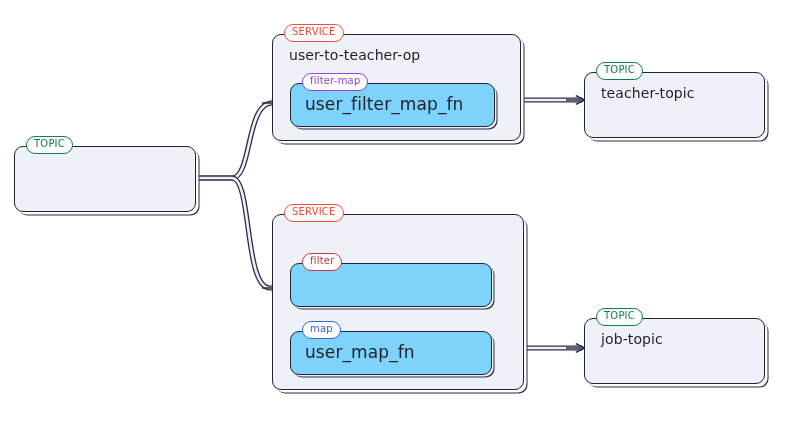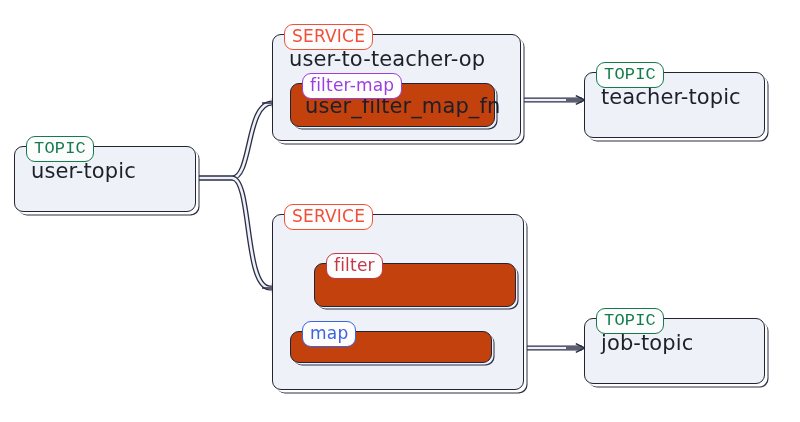--- a/index.html
+++ b/index.html
@@ -27,51 +27,51 @@
     position: absolute;
     box-sizing: border-box;
     background: #eef1f7;
     border: 1.6px solid #222433;
     border-radius: 9px;
     box-shadow: 3px 3px 0 -0.5px #ffffff, 4px 4px 0 -0.5px #2b2e44;
     z-index: 2;
   }
   .node.inner {
     box-shadow: 2px 2px 0 -0.5px #eef1f7, 3px 3px 0 -0.5px #2b2e44;
-    background: #c2410c;
+    background: #7dd3fc;
   }
   .node-title {
     position: absolute;
     left: 16px;
     top: 12px;
-    font-size: 21px;
+    font-size: 14px;
     color: #1d1f2b;
     white-space: nowrap;
     letter-spacing: 0.1px;
   }
   .inner .node-title {
     left: 14px;
     top: 10px;
-    font-size: 21px;
+    font-size: 17px;
   }
   .badge {
     position: absolute;
     top: -11px;
     left: 11px;
     padding: 1px 7px 2px 7px;
-    font-size: 17px;
+    font-size: 10px;
     line-height: 1.25;
     border-radius: 9px;
     border: 1.5px solid currentColor;
     background: #fdfdfe;
     white-space: nowrap;
     letter-spacing: 0.2px;
     z-index: 3;
   }
-  .badge.topic   { color: #127c4b; font-family: Liberation Mono, monospace; }
+  .badge.topic   { color: #127c4b; }
   .badge.service { color: #f0503a; }
   .badge.filtermap { color: #9b3fe0; }
   .badge.filter  { color: #c4384a; }
   .badge.map     { color: #3c63e0; }
 </style>
 </head>
 <body>
 
 <div id="canvas">
 
@@ -106,47 +106,47 @@
       <path d="M566,348 L584,348" fill="none" stroke="#2b2e44" stroke-width="1.5" marker-end="url(#arrowHollow)"></path>
     </g>
 
     <g>
       <path d="M400,301 L400,330" fill="none" stroke="#2b2e44" stroke-width="2.2"></path>
     </g>
   </svg>
 
   <div class="node" style="left:14px; top:146px; width:182px; height:66px;">
     <span class="badge topic">TOPIC</span>
-    <span class="node-title">user-topic</span>
   </div>
 
   <div class="node" style="left:272px; top:34px; width:249px; height:107px;">
     <span class="badge service">SERVICE</span>
     <span class="node-title">user-to-teacher-op</span>
 
     <div class="node inner" style="left:17px; top:48px; width:205px; height:44px;">
       <span class="badge filtermap">filter-map</span>
       <span class="node-title">user_filter_map_fn</span>
     </div>
   </div>
 
   <div class="node" style="left:584px; top:72px; width:181px; height:66px;">
     <span class="badge topic">TOPIC</span>
     <span class="node-title">teacher-topic</span>
   </div>
 
   <div class="node" style="left:272px; top:214px; width:252px; height:176px;">
     <span class="badge service">SERVICE</span>
 
-    <div class="node inner" style="left:17px; top:48px; width:202px; height:44px;margin-left:24px;">
+    <div class="node inner" style="left:17px; top:48px; width:202px; height:44px;">
       <span class="badge filter">filter</span>
     </div>
 
-    <div class="node inner" style="left:17px; top:116px; width:202px; height:32px;">
+    <div class="node inner" style="left:17px; top:116px; width:202px; height:44px;">
       <span class="badge map">map</span>
+      <span class="node-title">user_map_fn</span>
     </div>
   </div>
 
   <div class="node" style="left:584px; top:318px; width:181px; height:66px;">
     <span class="badge topic">TOPIC</span>
     <span class="node-title">job-topic</span>
   </div>
 
 </div>
 

